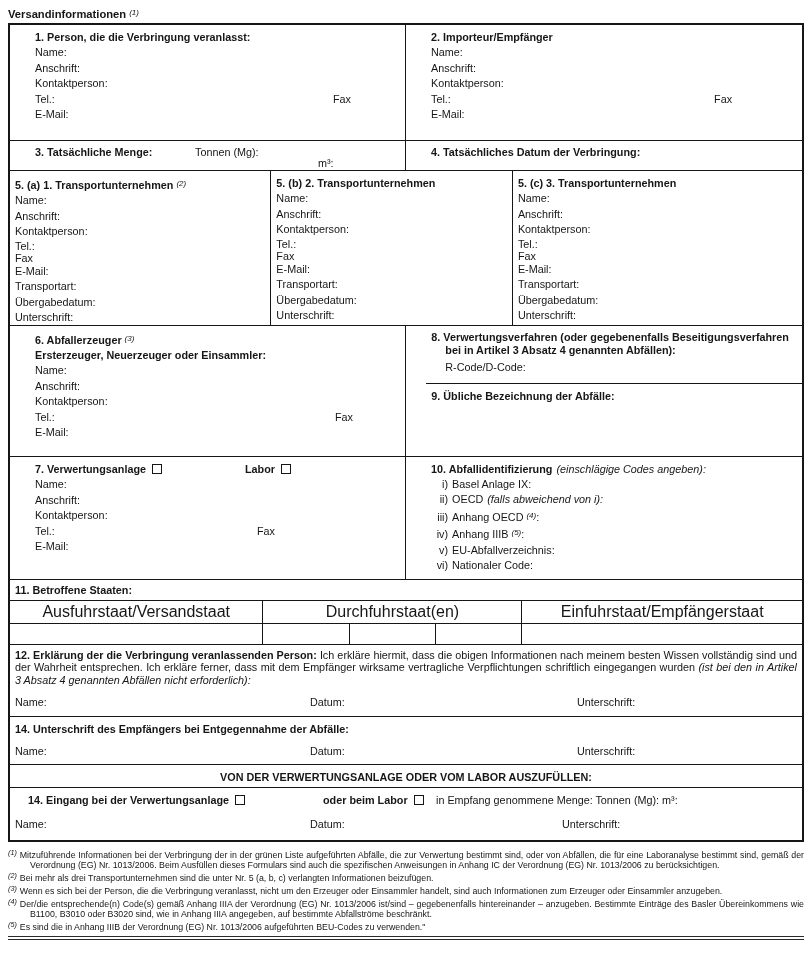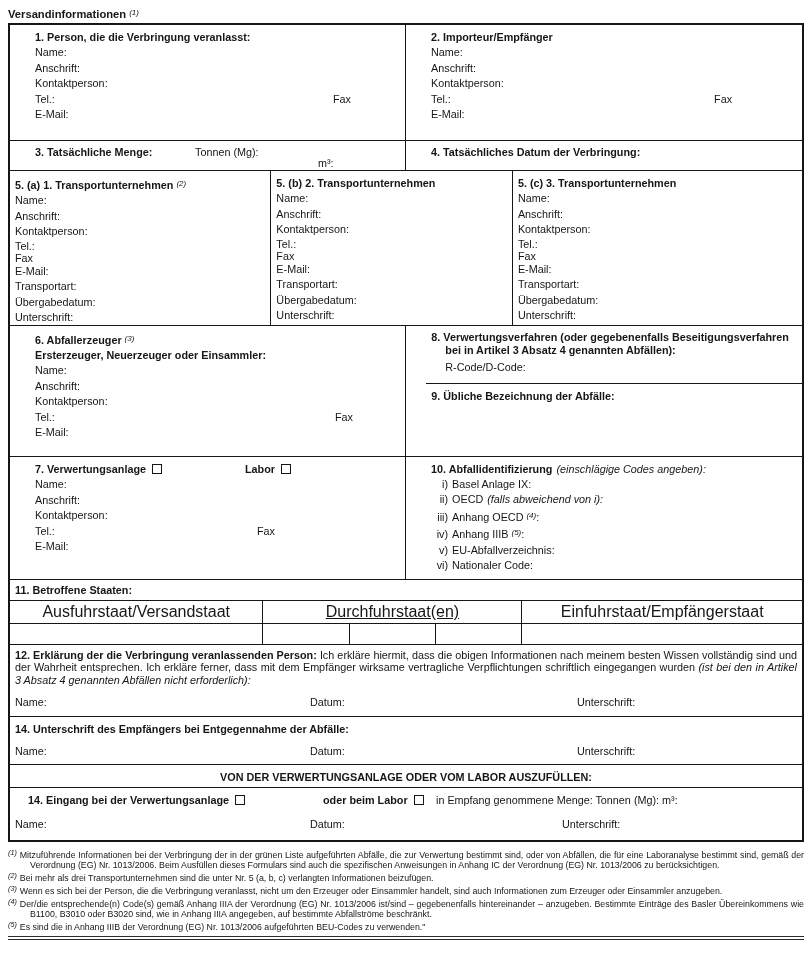--- a/index.html
+++ b/index.html
@@ -39,21 +39,21 @@
     display: inline-block; width: 10px; height: 10px;
     border: 1.3px solid #161616; background: #fff;
     vertical-align: -1px; margin-left: 6px;
   }
   
   .b11title { padding: 3px 6px 0 5px; height: 20px; }
   .b11head { display: flex; height: 24px; border-top: 1.5px solid #161616; border-bottom: 1.5px solid #161616; }
   .b11head .hc { display: flex; align-items: center; justify-content: center; font-size: 16px; }
   .b11empty { display: flex; height: 19.5px; }
   .hc1 { width: 32%; border-right: 1.5px solid #161616; }
-  .hc2 { width: 32.7%; border-right: 1.5px solid #161616; text-decoration: underline; }
+  .hc2 { width: 32.7%; border-right: 1.5px solid #161616; }
   .hc3 { width: 35.3%; }
   .ec1 { width: 32%; border-right: 1.5px solid #161616; }
   .ecs { width: 10.9%; border-right: 1.5px solid #161616; }
   .ec3 { width: 35.3%; }
   
   .decl { padding: 4px 5px 0 5px; text-align: justify; line-height: 12.4px; }
   .sigrow { position: relative; height: 20px; }
   .sigrow span { position: absolute; top: 0; line-height: 20px; }
   .banner { display: flex; align-items: center; justify-content: center; font-weight: bold; height: 23px; }
   

